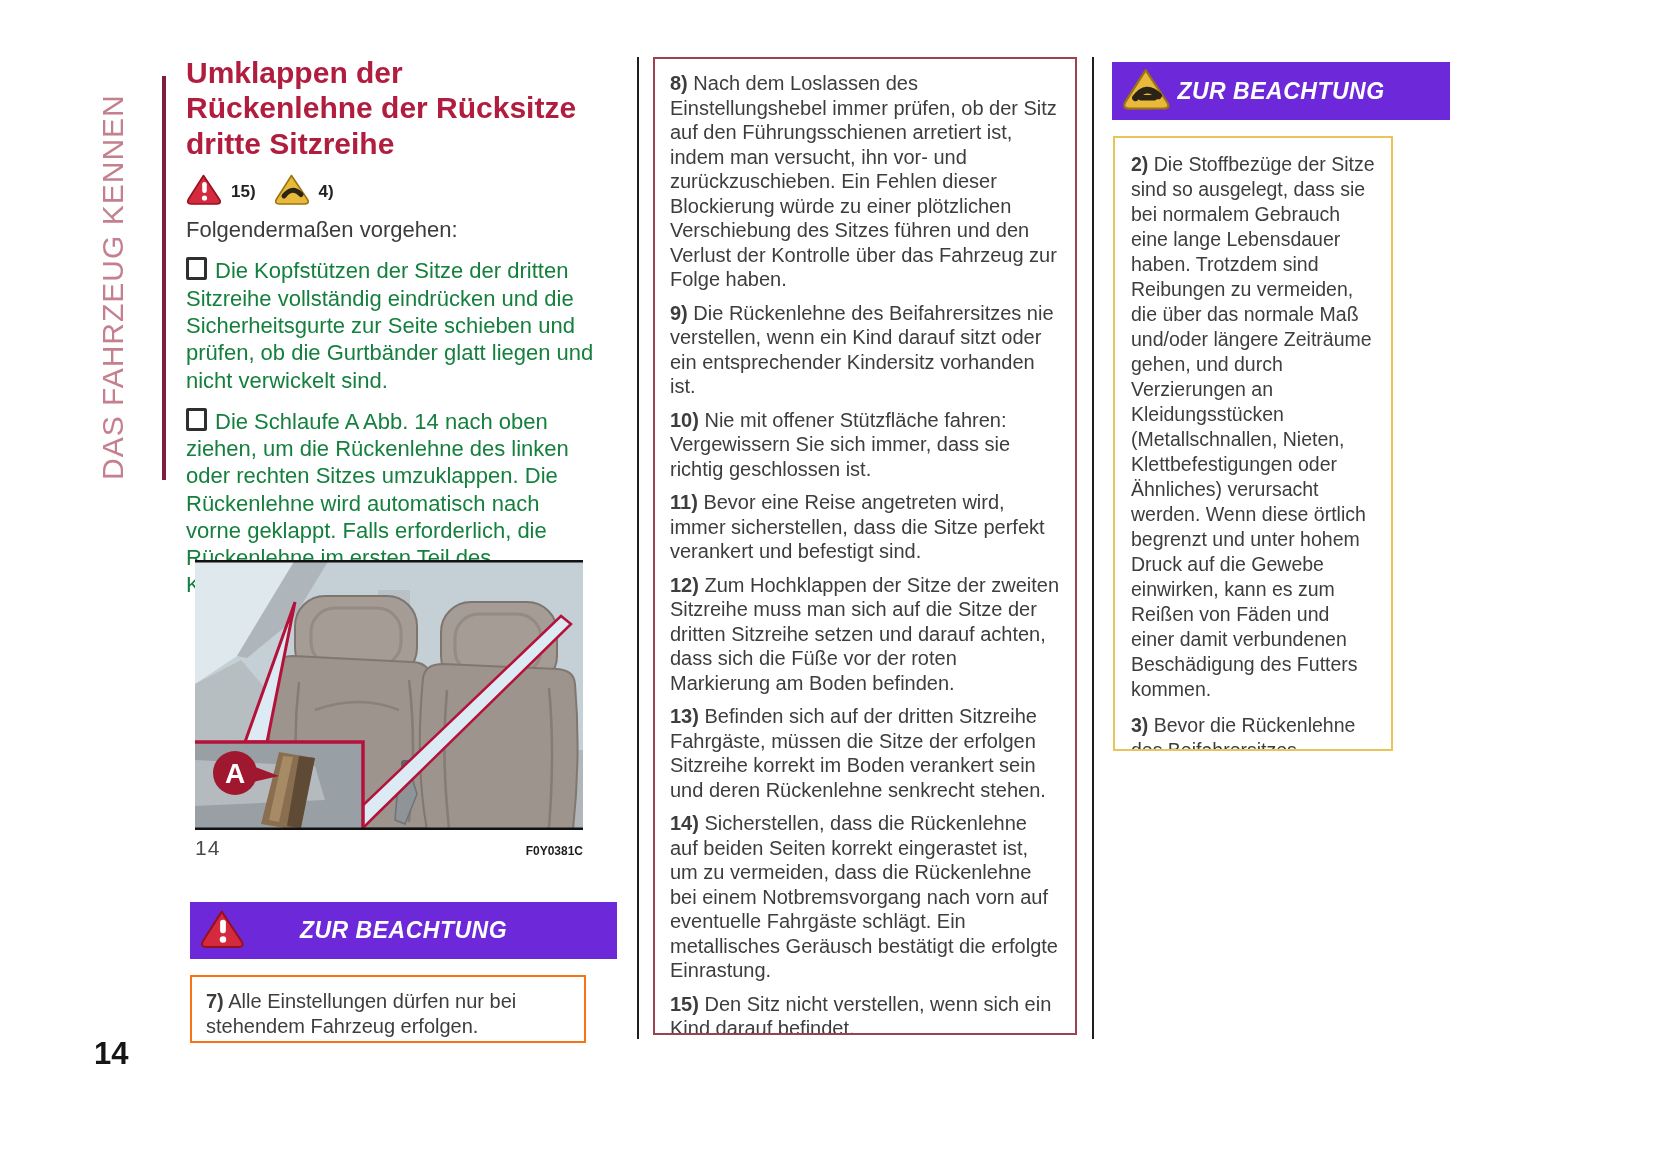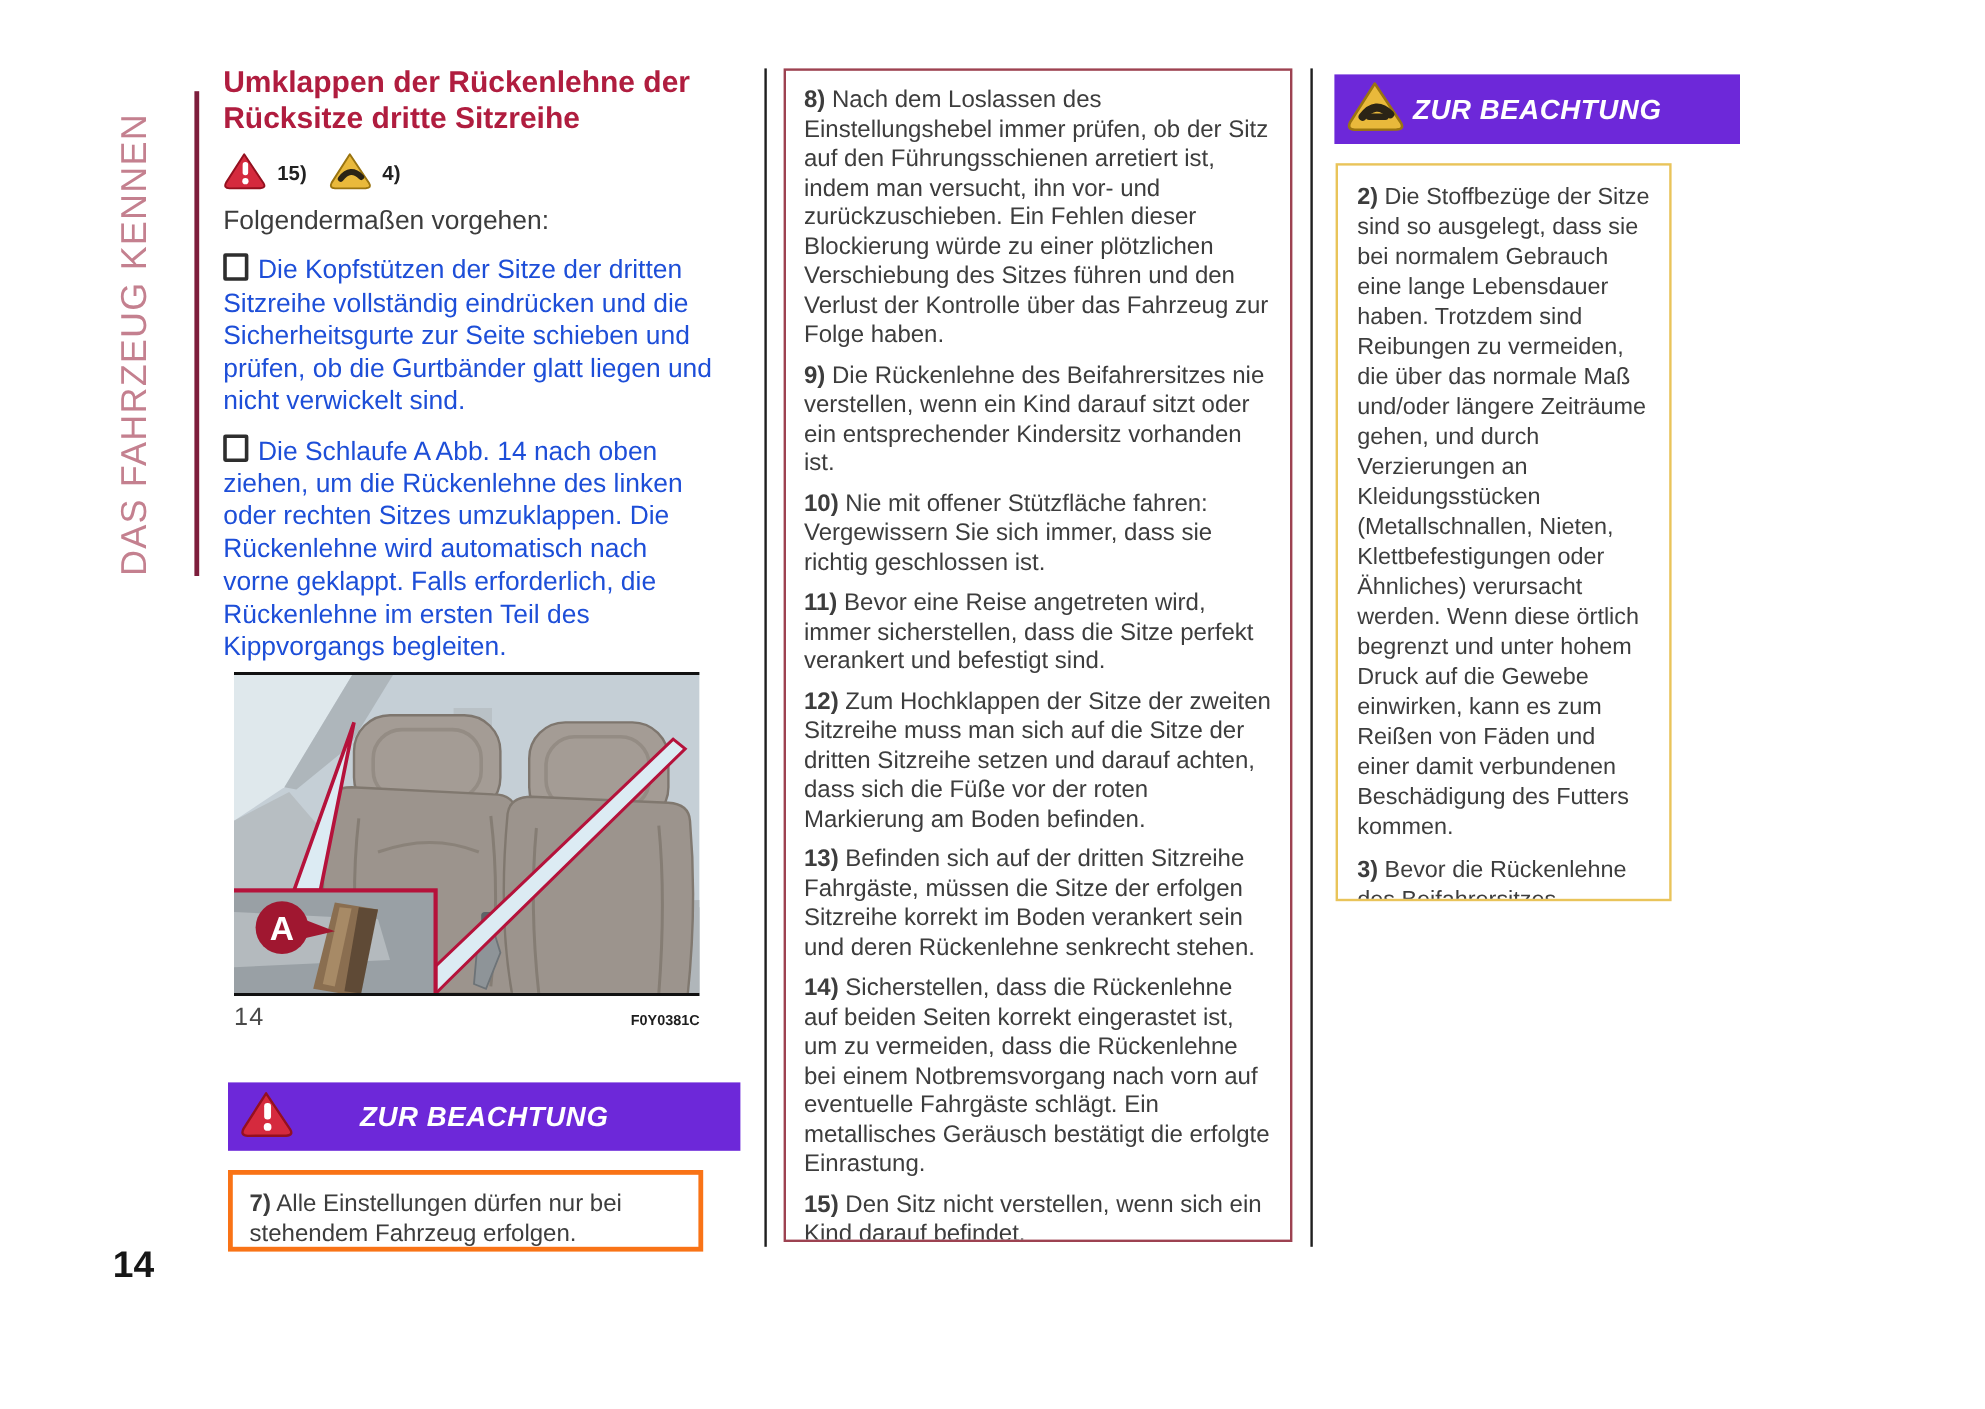--- a/index.html
+++ b/index.html
@@ -10,43 +10,43 @@
   .chapter-vertical{
     position:absolute;left:96px;top:68px;height:412px;width:58px;
     writing-mode:vertical-rl;transform:rotate(180deg);
     font-size:30px;letter-spacing:1px;color:#c4808f;white-space:nowrap;
   }
   .chapter-rule{position:absolute;left:162px;top:76px;width:4px;height:404px;background:#7d1e3c;}
   .page-number{position:absolute;left:94px;top:1036px;font-size:31px;font-weight:bold;color:#161616;}
 
   
   .left-col{position:absolute;left:186px;top:55px;width:408px;}
-  .left-col h2{margin:0 0 12px 0;font-size:25px;line-height:1.18;font-weight:bold;color:#b01d3f;}
+  .left-col h2{margin:0 0 12px 0;font-size:30px;line-height:1.18;font-weight:bold;color:#b01d3f;}
   .warn-row{display:flex;align-items:center;gap:8px;margin:2px 0 6px 0;}
   .warn-row .ref{font-size:17px;font-weight:bold;color:#222;margin-right:10px;}
   .body-text{font-size:22px;line-height:1.24;color:#3c3c3c;margin:0 0 6px 0;}
-  .bullet-para{position:relative;font-size:22px;line-height:1.24;color:#1d4ed8;margin:14px 0 0 0;}
+  .bullet-para{position:relative;font-size:22px;line-height:1.24;color:#15803d;margin:14px 0 0 0;}
   .sq-bullet{display:inline-block;width:15px;height:17px;border:3px solid #2e2e2e;border-radius:2px;
     margin-right:8px;vertical-align:-2px;}
 
   
   .figure{position:absolute;left:195px;top:560px;width:388px;height:270px;}
   .fig-caption{position:absolute;left:195px;top:836px;width:388px;display:flex;justify-content:space-between;align-items:baseline;}
   .fig-num{font-size:21px;color:#4a4a4a;letter-spacing:1px;}
   .fig-code{font-size:12px;font-weight:bold;color:#1d1d1d;}
 
   
   .banner{position:absolute;background:#6d28d9;display:flex;align-items:center;justify-content:center;}
   .banner-left{left:190px;top:902px;width:427px;height:57px;}
   .banner-right{left:1112px;top:62px;width:338px;height:58px;}
   .banner-title{color:#ffffff;font-size:23px;font-weight:bold;font-style:italic;letter-spacing:0.5px;}
   .banner-icon{position:absolute;left:10px;top:50%;transform:translateY(-50%);}
 
   
-  .note-box-red{position:absolute;left:190px;top:975px;width:396px;height:68px;border:4px solid #f97316;
+  .note-box-red{position:absolute;left:190px;top:975px;width:396px;height:68px;border:2px solid #f97316;
     padding:12px 14px;box-sizing:border-box;}
   .warn-box-mid{position:absolute;left:653px;top:57px;width:424px;height:978px;border:2px solid #9d4251;
     padding:12px 15px;box-sizing:border-box;overflow:hidden;}
   .note-box-yellow{position:absolute;left:1113px;top:136px;width:280px;height:615px;border:2px solid #e9c45a;
     padding:14px 16px;box-sizing:border-box;overflow:hidden;}
 
   .warn-para{font-size:20px;line-height:24.5px;color:#3d3d3d;margin:0 0 9px 0;}
   .warn-para:last-child{margin-bottom:0;}
   .warn-para .num{font-weight:bold;}
   .note-box-yellow .warn-para{font-size:19.5px;line-height:25px;margin-bottom:11px;}

